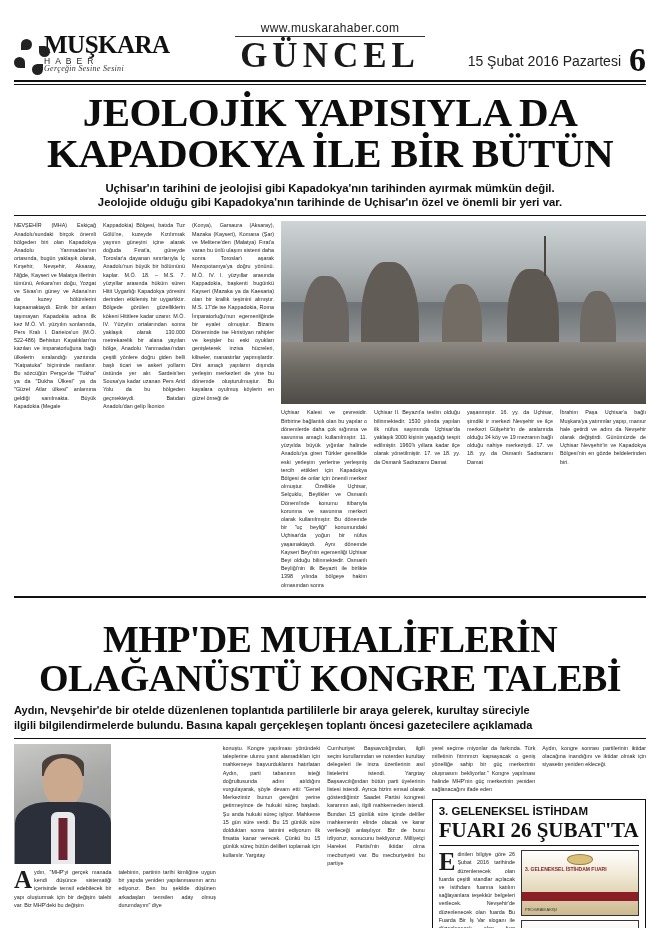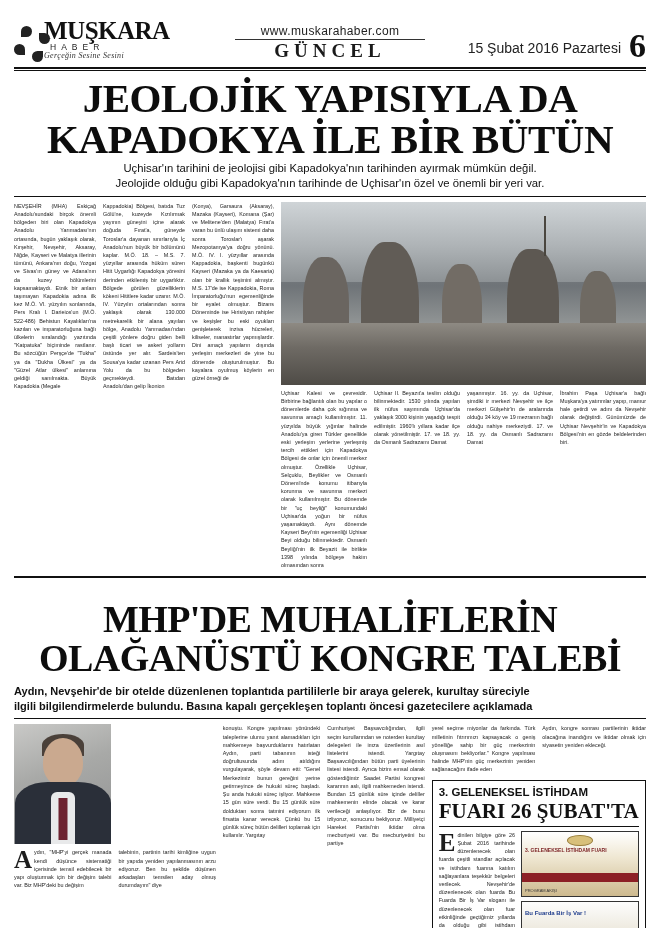--- a/index.html
+++ b/index.html
@@ -39,40 +39,39 @@
   .logo-text .lt-main {
     font-family: "Liberation Serif", serif;
     font-weight: bold;
     font-size: 25px;
     letter-spacing: -0.5px;
     color: #111;
   }
   .logo-text .lt-sub {
     font-size: 8.5px; letter-spacing: 5px; color: #222;
     font-family: "Liberation Sans", sans-serif;
-    margin-left: 6px;
   }
   .logo-text .lt-script {
     font-family: "Liberation Serif", serif;
     font-style: italic;
     font-size: 8px; color: #333; letter-spacing: 0.3px;
   }
 
   .center-block { text-align: center; flex: 1; }
   .site-url {
     font-size: 12px; letter-spacing: 0.4px; color: #222;
     font-family: "Liberation Sans", sans-serif;
     border-bottom: 1px solid #333;
     display: inline-block;
     padding: 0 26px 1px 26px;
     margin-bottom: 1px;
   }
   .section-name {
     font-family: "Liberation Serif", serif;
-    font-size: 19px; font-weight: bold; letter-spacing: 5px;
+    font-size: 35px; font-weight: bold; letter-spacing: 5px;
     color: #1a1a1a;
     line-height: 1;
   }
 
   .right-block { width: 190px; text-align: right; display:flex; align-items:flex-end; justify-content:flex-end; gap:8px;}
   .date-text {
     font-size: 14px; color: #222;
     font-family: "Liberation Sans", sans-serif;
     padding-bottom: 4px;
     white-space: nowrap;
@@ -89,25 +88,25 @@
     text-align: center;
     font-family: "Liberation Serif", serif;
     font-weight: bold;
     color: #0d0d0d;
     letter-spacing: -0.5px;
   }
   .headline .l1 { font-size: 41px; line-height: 1.0; margin-top: 7px; }
   .headline .l2 { font-size: 41px; line-height: 1.0; }
   .subhead {
     font-family: "Liberation Sans", sans-serif;
-    font-weight: normal;
+    font-weight: bold;
     font-size: 11.3px;
     text-align: center;
     line-height: 1.32;
-    margin-top: 1px;
+    margin-top: 7px;
     color: #111;
   }
   .hr-after-sub { border-top: 1px solid #111; margin-top: 5px; }
 
   
   .art1 {
     display: flex;
     gap: 7px;
     margin-top: 5px;
   }

